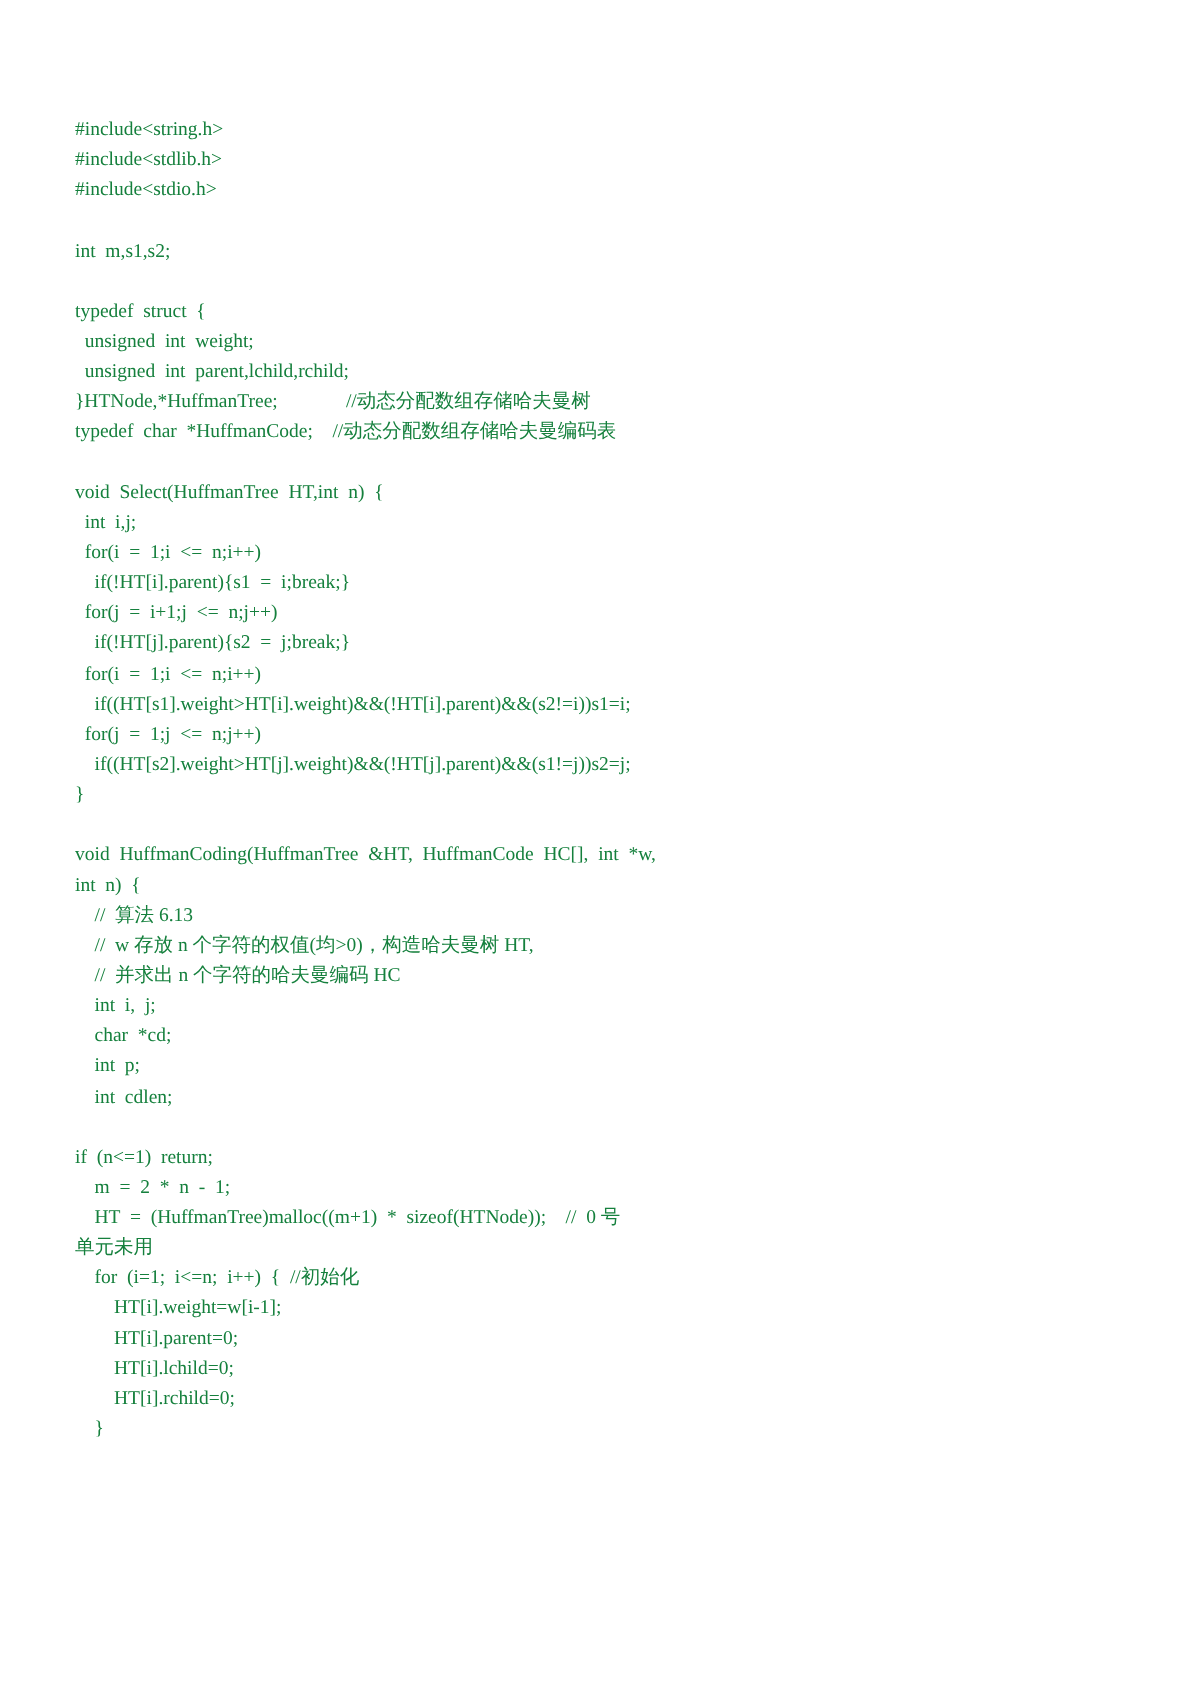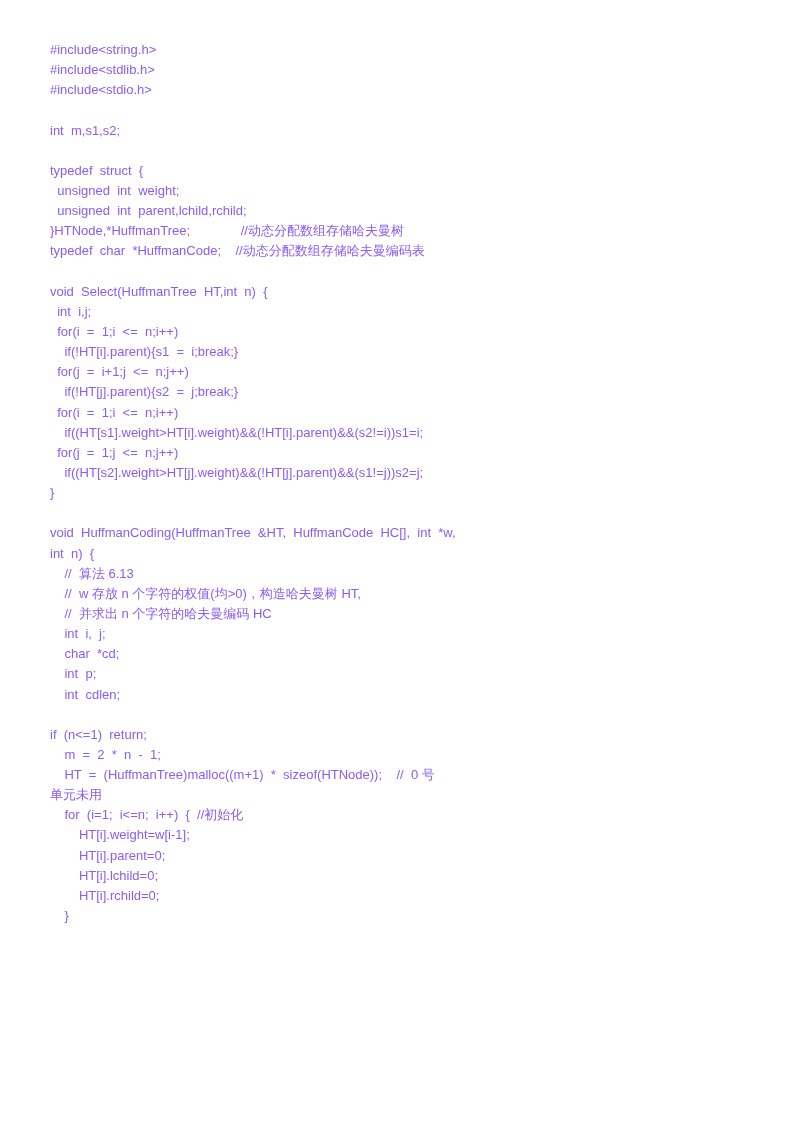--- a/index.html
+++ b/index.html
@@ -12,24 +12,25 @@
       font-family: 'Courier New', Courier, monospace;
       font-size: 13px;
       color: #000000;
       width: 793px;
       min-height: 1122px;
       padding: 40px 50px;
       line-height: 1.55;
     }
     .code-block {
       white-space: pre;
-      font-family: Liberation Sans, sans-serif;
+      font-family: Liberation Serif, serif;
       font-size: 13px;
-      color: #8b5cf6;
+      color: #15803d;
       line-height: 1.55;
+      margin-top: 36px;
     }
   </style>
 </head>
 <body>
 
 <div class="code-block" id="code-output">#include&lt;string.h&gt;
 #include&lt;stdlib.h&gt;
 #include&lt;stdio.h&gt;
 
 int  m,s1,s2;

